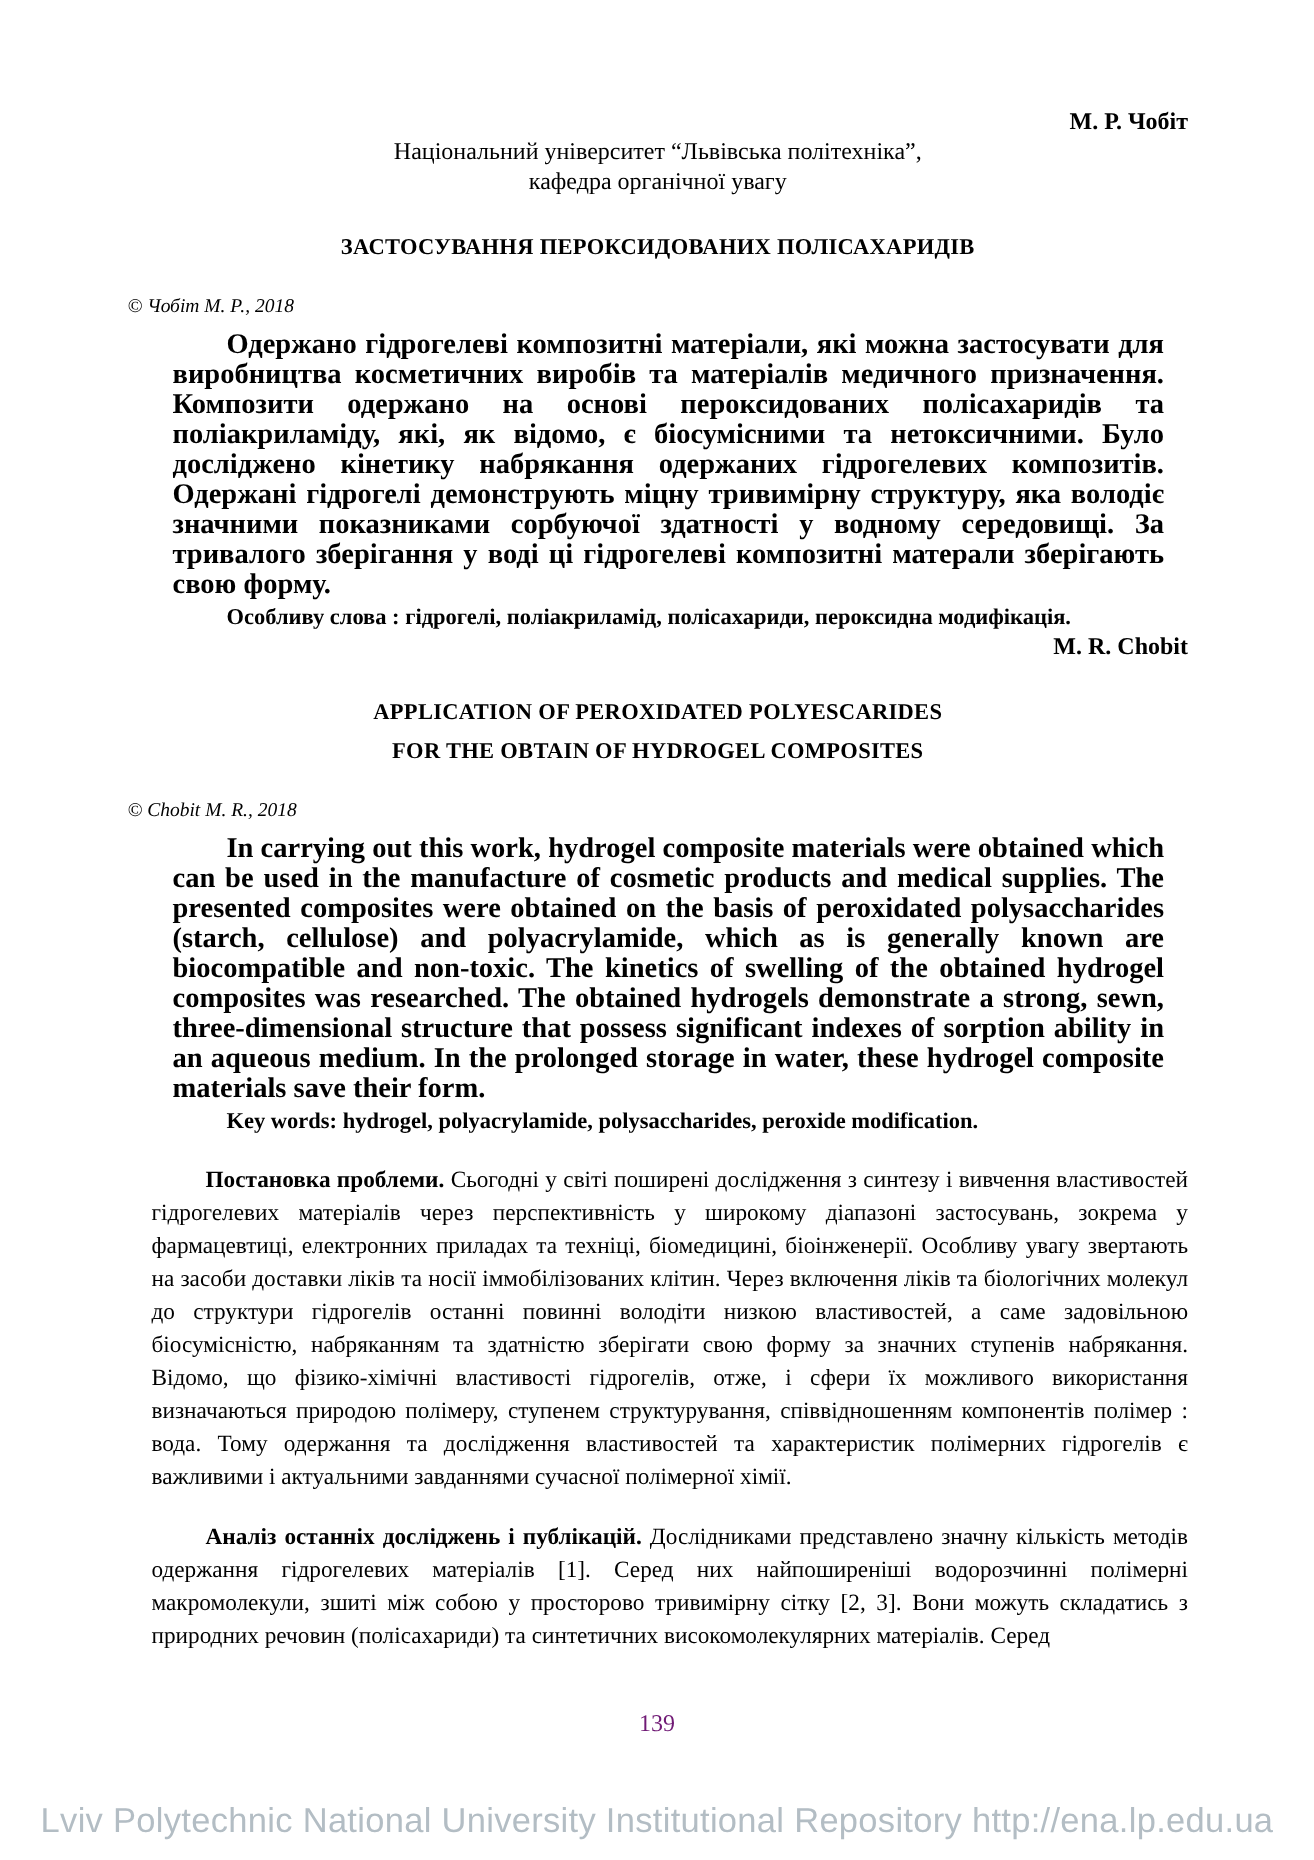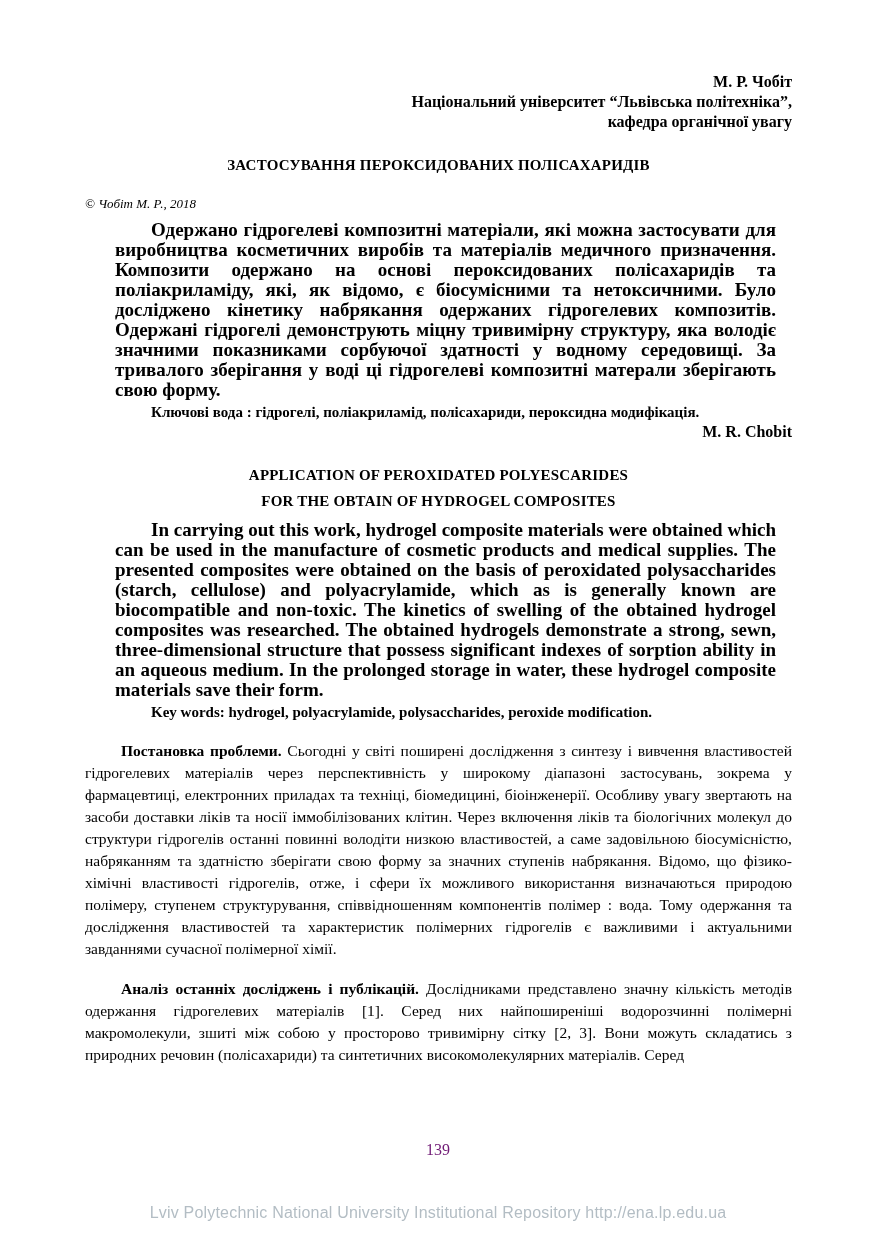--- a/index.html
+++ b/index.html
@@ -21,21 +21,22 @@
   }
   .header-block {
     text-align: right;
     font-size: 16px;
     line-height: 20px;
   }
   .author-name {
     font-weight: bold;
   }
   .affiliation {
-    font-weight: bold;
+    font-weight: normal;
+    text-align: center;
   }
   .paper-title {
     margin-top: 20px;
     text-align: center;
     font-weight: bold;
     font-size: 15px;
     line-height: 26px;
     letter-spacing: 0.2px;
   }
   .copyright-line {
@@ -59,21 +60,21 @@
     line-height: 20px;
     text-indent: 36px;
   }
   .author-right {
     text-align: right;
     font-weight: bold;
     font-size: 16px;
     line-height: 20px;
   }
   .body-par {
-    margin: 18px 0 0 0;
+    margin: 18px 0 0 16px;
     font-size: 15.5px;
     line-height: 22px;
     text-align: justify;
     text-indent: 36px;
   }
   .body-par .lead {
     font-weight: bold;
   }
   .page-number {
     position: absolute;
@@ -85,21 +86,21 @@
     line-height: 20px;
     color: #701a75;
   }
   .repo-footer {
     position: absolute;
     left: 0;
     right: 0;
     bottom: 16px;
     text-align: center;
     font-family: "Liberation Sans", sans-serif;
-    font-size: 16px;
+    font-size: 23px;
     line-height: 22px;
     color: #b3bdc4;
     letter-spacing: 0.2px;
   }
 </style>
 </head>
 <body>
 
 <div class="page">
 
@@ -110,29 +111,30 @@
   </div>
 
   <div class="paper-title">
     <div>ЗАСТОСУВАННЯ ПЕРОКСИДОВАНИХ ПОЛІСАХАРИДІВ</div>
   </div>
 
   <div class="copyright-line">© Чобіт М. Р.,  2018</div>
 
   <p class="abstract">Одержано гідрогелеві композитні матеріали, які можна застосувати для виробництва косметичних виробів та матеріалів медичного призначення. Композити одержано на основі пероксидованих полісахаридів та поліакриламіду, які, як відомо, є біосумісними та нетоксичними. Було досліджено кінетику набрякання одержаних гідрогелевих композитів. Одержані гідрогелі демонструють міцну тривимірну структуру, яка володіє значними показниками сорбуючої здатності у водному середовищі. За тривалого зберігання у воді ці гідрогелеві композитні матерали зберігають свою форму.</p>
 
-  <p class="keywords">Ключові вода : гідрогелі, поліакриламід, полісахариди, пероксидна модифікація.</p>
+  <p class="keywords">Особливу слова : гідрогелі, поліакриламід, полісахариди, пероксидна модифікація.</p>
 
   <div class="author-right">M. R. Chobit</div>
 
   <div class="paper-title">
     <div>APPLICATION OF PEROXIDATED POLYESCARIDES</div>
     <div>FOR THE OBTAIN OF HYDROGEL COMPOSITES</div>
   </div>
 
+  <div class="copyright-line">©  Chobit M. R., 2018</div>
 
   <p class="abstract">In carrying out this work, hydrogel composite materials were obtained which can be used in the manufacture of cosmetic products and medical supplies. The presented composites were obtained on the basis of peroxidated polysaccharides (starch, cellulose) and polyacrylamide, which as is generally known are biocompatible and non-toxic. The kinetics of swelling of the obtained hydrogel composites was researched. The obtained hydrogels demonstrate a strong, sewn, three-dimensional structure that possess significant indexes of sorption ability in an aqueous medium. In the prolonged storage in water, these hydrogel composite materials save their form.</p>
 
   <p class="keywords">Key words: hydrogel, polyacrylamide, polysaccharides, peroxide modification.</p>
 
   <p class="body-par">
     <span class="lead">Постановка проблеми.</span>
     <span>Сьогодні у світі поширені дослідження з синтезу і вивчення властивостей гідрогелевих матеріалів через перспективність у широкому діапазоні застосувань, зокрема у фармацевтиці, електронних приладах та техніці, біомедицині, біоінженерії. Особливу увагу звертають на засоби доставки ліків та носії іммобілізованих клітин. Через включення ліків та біологічних молекул до структури гідрогелів останні повинні володіти низкою властивостей, а саме задовільною біосумісністю, набряканням та здатністю  зберігати свою форму за значних ступенів набрякання. Відомо, що фізико-хімічні властивості гідрогелів, отже, і сфери їх можливого використання визначаються природою полімеру, ступенем структурування, співвідношенням компонентів полімер : вода. Тому одержання та дослідження властивостей та характеристик полімерних гідрогелів є важливими і актуальними завданнями сучасної полімерної хімії.</span>
   </p>
 

